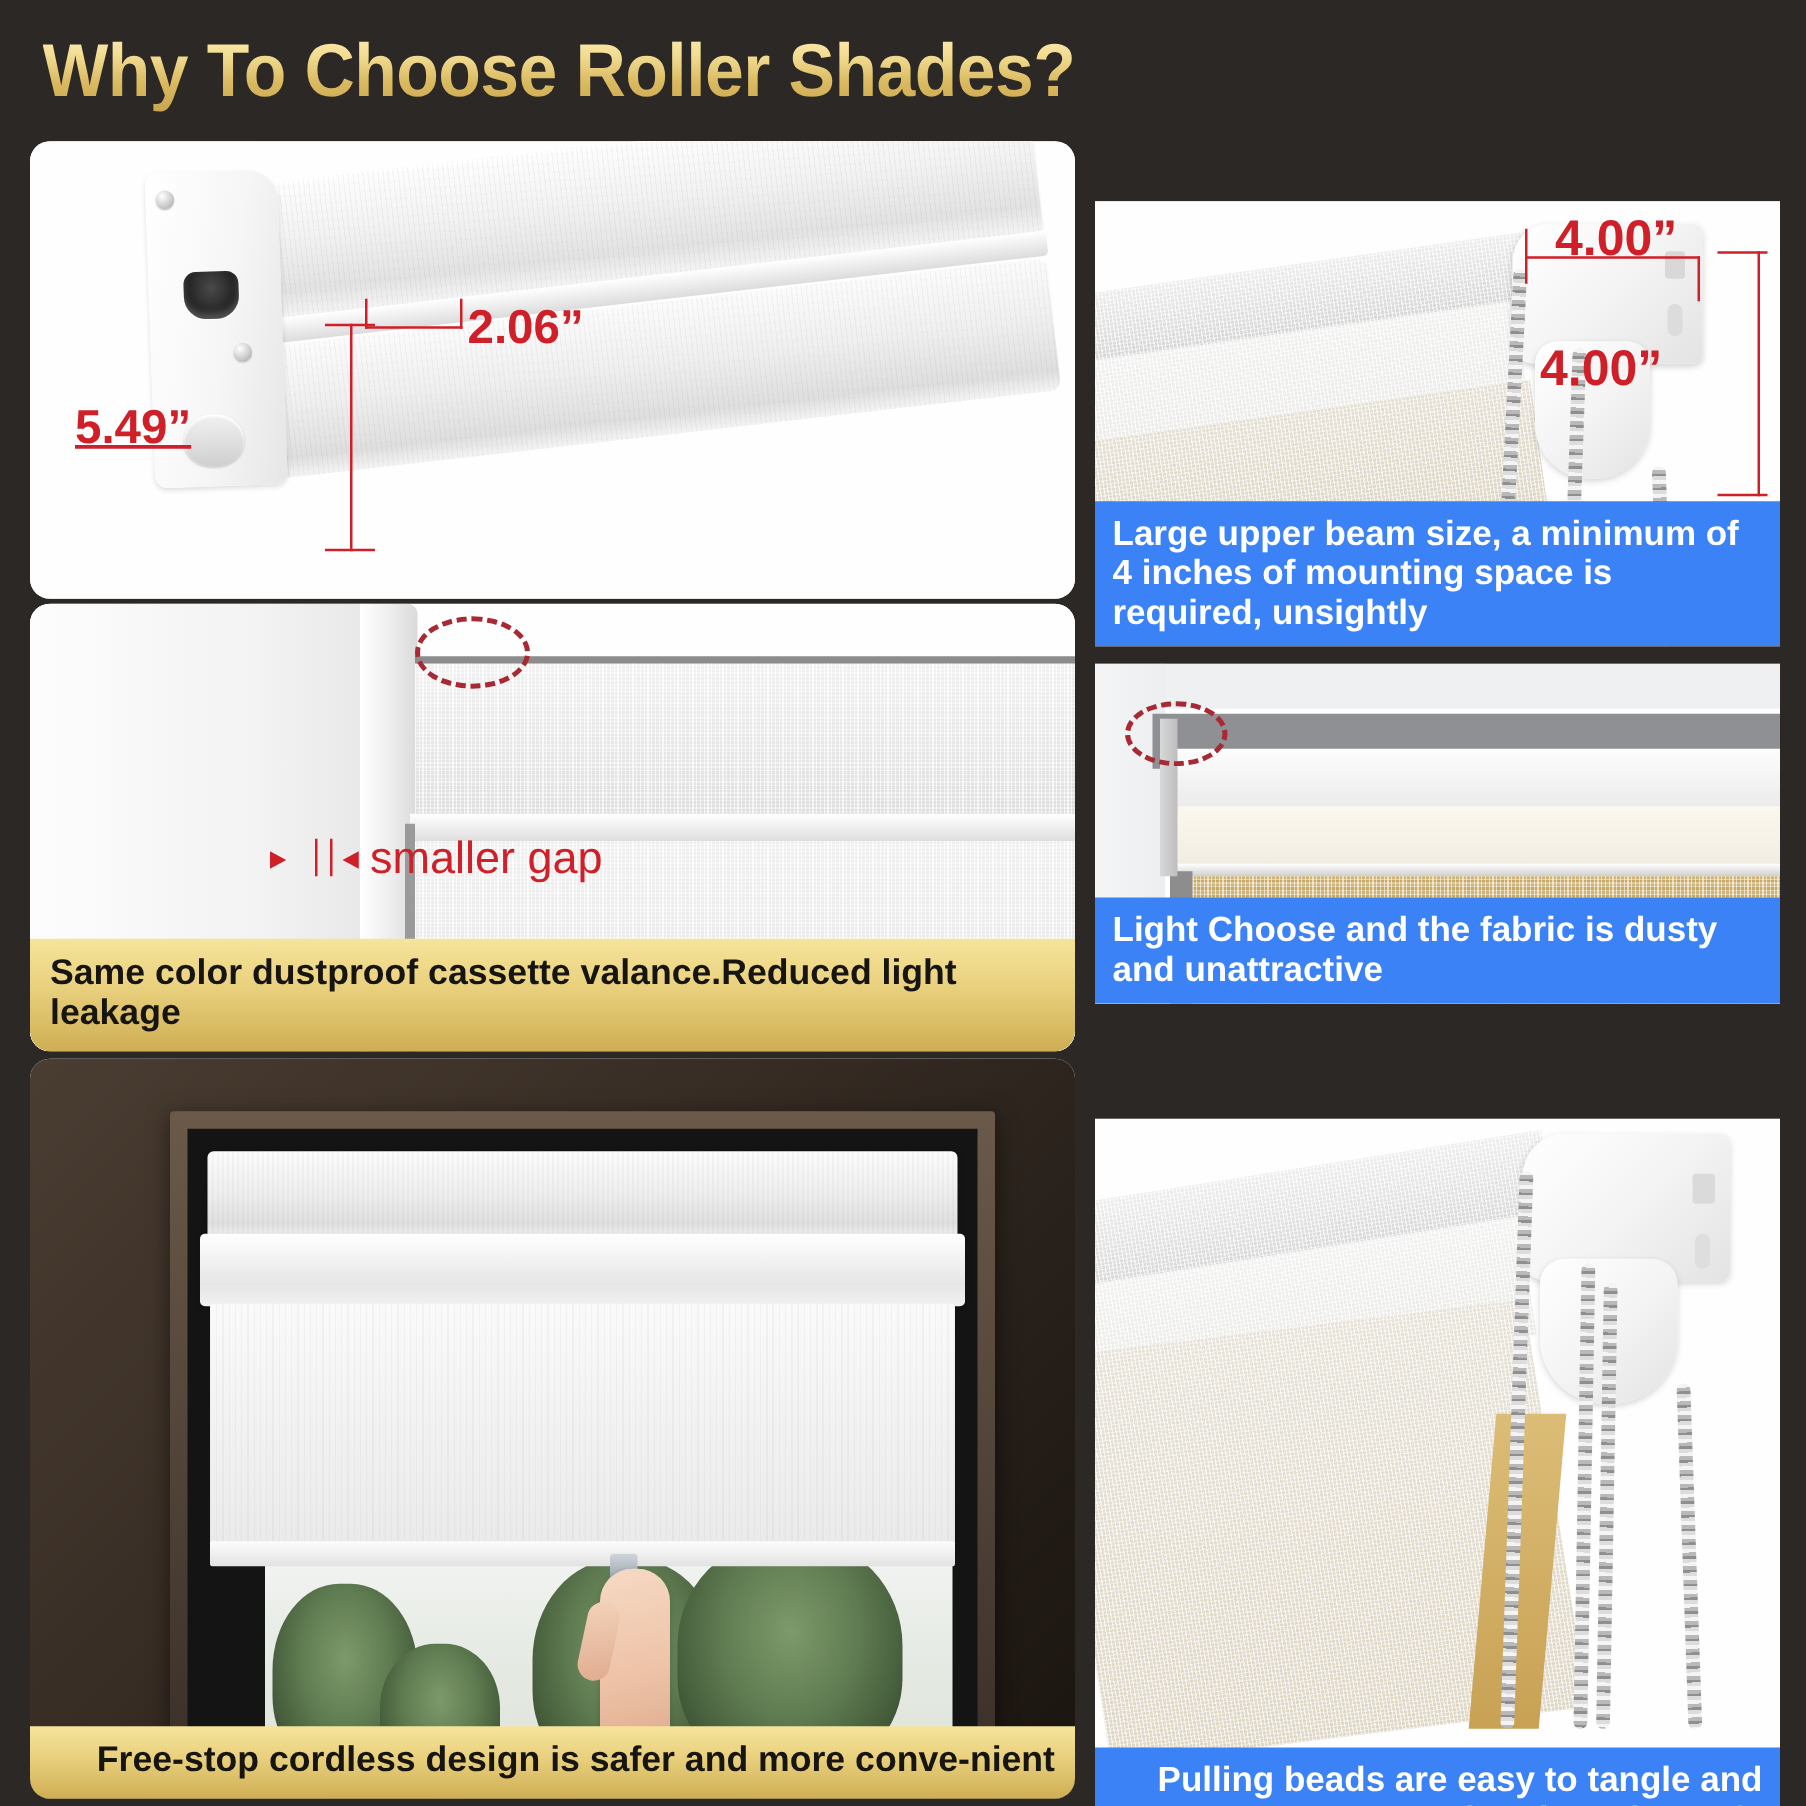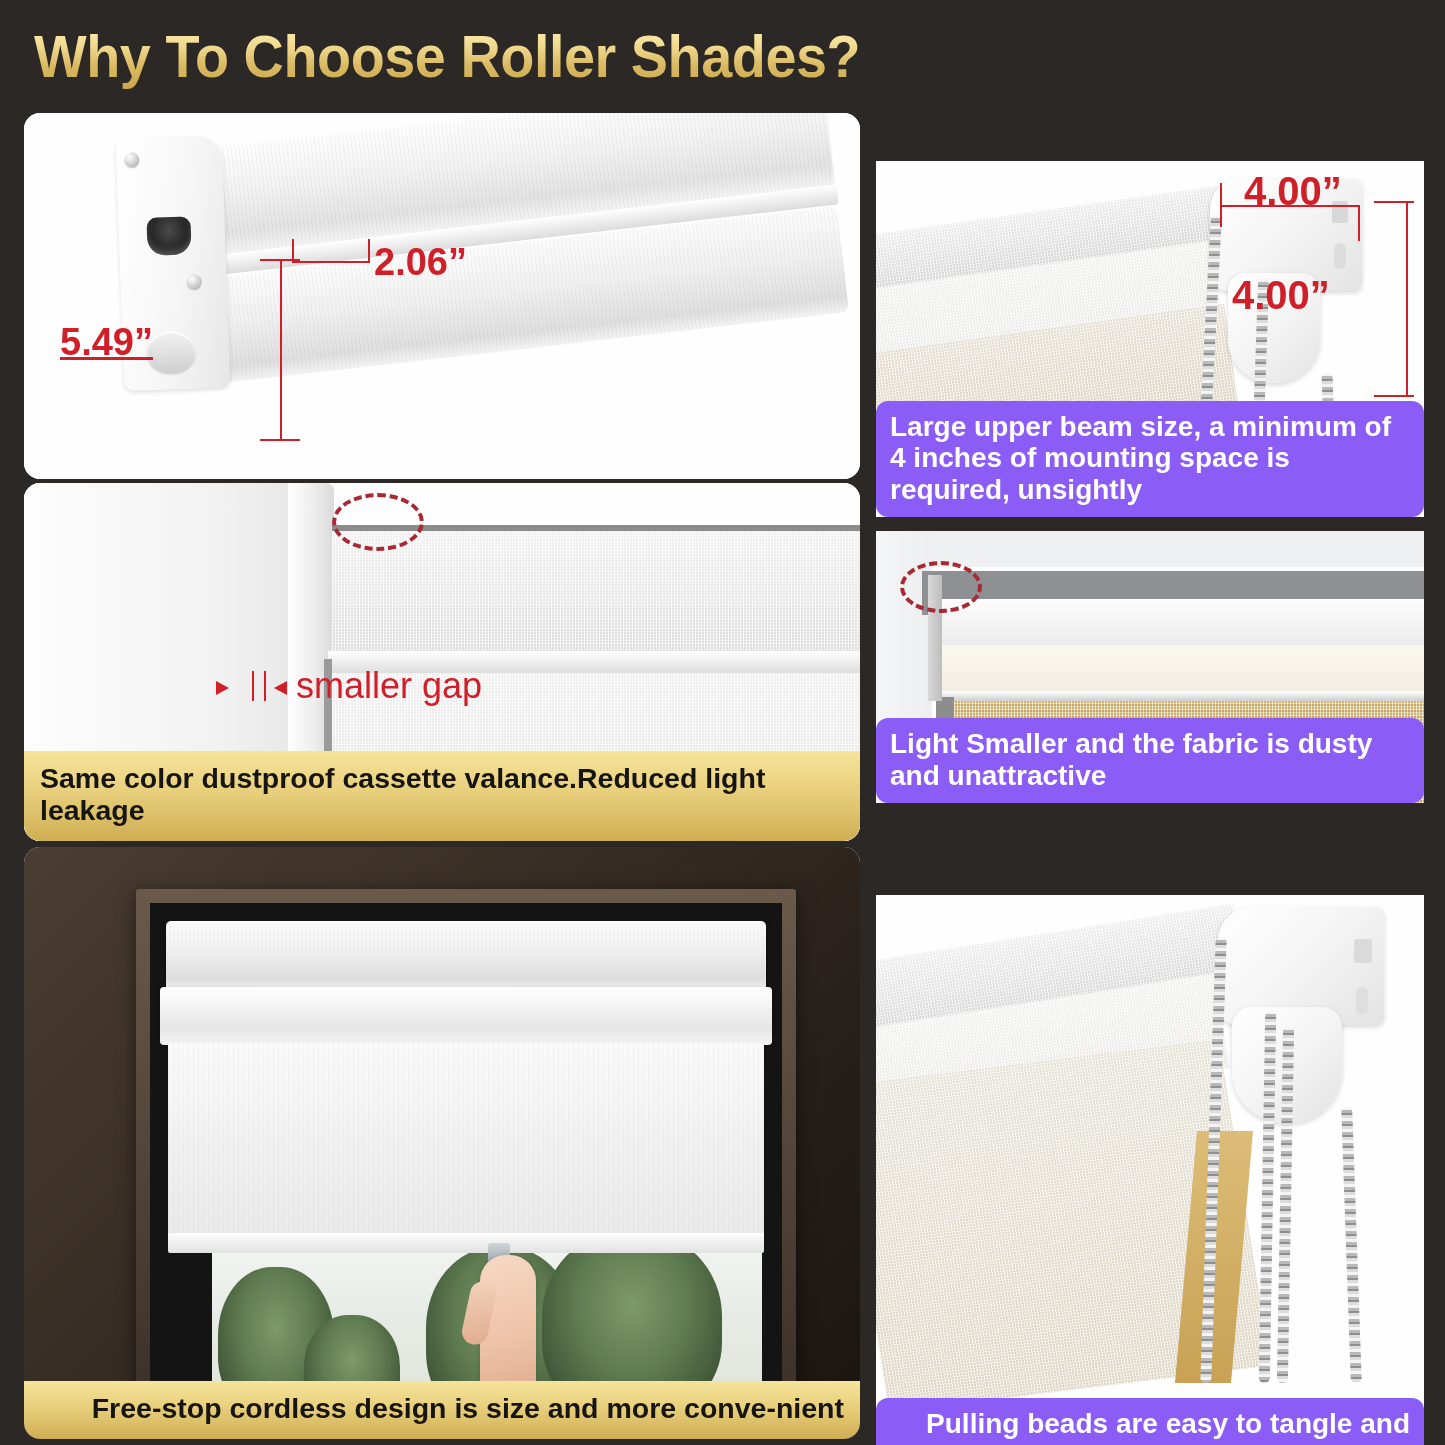--- a/index.html
+++ b/index.html
@@ -47,23 +47,22 @@
     position:absolute; left:0; right:0; bottom:0;
     padding:12px 16px 14px 16px;
     font-weight:bold; line-height:1.12;
   }
   .cap.gold{
     background:linear-gradient(180deg,#f6e49b 0%,#e8cf7c 45%,#cfae53 100%);
     color:#171512; font-size:28.5px;
     border-bottom-left-radius:16px; border-bottom-right-radius:16px;
   }
   .cap.gray{
-    background:#8b5cf6; color:#ffffff; font-size:28px;
+    background:#3b82f6; color:#ffffff; font-size:28px;
     padding:10px 14px 12px 14px;
-    border-radius:12px;
   }
 
   
   .white-bg{ position:absolute; inset:0; background:#fefefe; }
 
   
   .valance-body{
     position:absolute; left:176px; top:36px; width:640px; height:240px;
     transform:rotate(-6.5deg); transform-origin:left center;
   }
@@ -354,21 +353,21 @@
            background:linear-gradient(90deg,#d9d9d9,#bdbdbd);"></div>
 
       <div class="ellipse" style="left:24px; top:30px; width:82px; height:52px;"></div>
 
       <div class="arrowR" style="left:18px; top:214px;"></div>
       <div class="tick" style="left:62px; top:204px; height:30px;"></div>
       <div class="tick" style="left:80px; top:204px; height:30px;"></div>
       <div class="arrowL" style="left:90px; top:214px;"></div>
       <div class="lbl" style="left:116px; top:196px; font-size:38px;">Large gap</div>
     </div>
-    <div class="cap gray">Light Smaller and the fabric is dusty and unattractive</div>
+    <div class="cap gray">Light Choose and the fabric is dusty and unattractive</div>
   </div>
 
   <div class="panel left row3">
     <div class="art">
       <div class="room"></div>
 
       <div class="win-frame">
         <div class="win-inner">
           <div class="sky">
             <div class="tree" style="left:6px;  bottom:-20px; width:116px; height:150px;"></div>
@@ -380,21 +379,21 @@
           <div class="shade-lip"></div>
           <div class="shade-body"></div>
           <div class="shade-rail"></div>
           <div class="grip"></div>
           <div class="hand">
             <div class="thumb"></div>
           </div>
         </div>
       </div>
     </div>
-    <div class="cap gold">Free-stop cordless design is size and more conve-nient</div>
+    <div class="cap gold">Free-stop cordless design is safer and more conve-nient</div>
   </div>
 
   <div class="panel right row3">
     <div class="art">
       <div class="white-bg"></div>
 
       <div class="fab-weave" style="position:absolute;left:-14px;top:38px;width:380px;height:86px;
            background:linear-gradient(180deg,#f8f8f8,#e6e6e6 65%,#d9d9d9);transform:rotate(-9deg);border-radius:8px;"></div>
       <div class="fab-weave" style="position:absolute;left:-14px;top:106px;width:362px;height:96px;
            background:linear-gradient(180deg,#fcfcfb,#f4f3ef);transform:rotate(-9deg);"></div>

